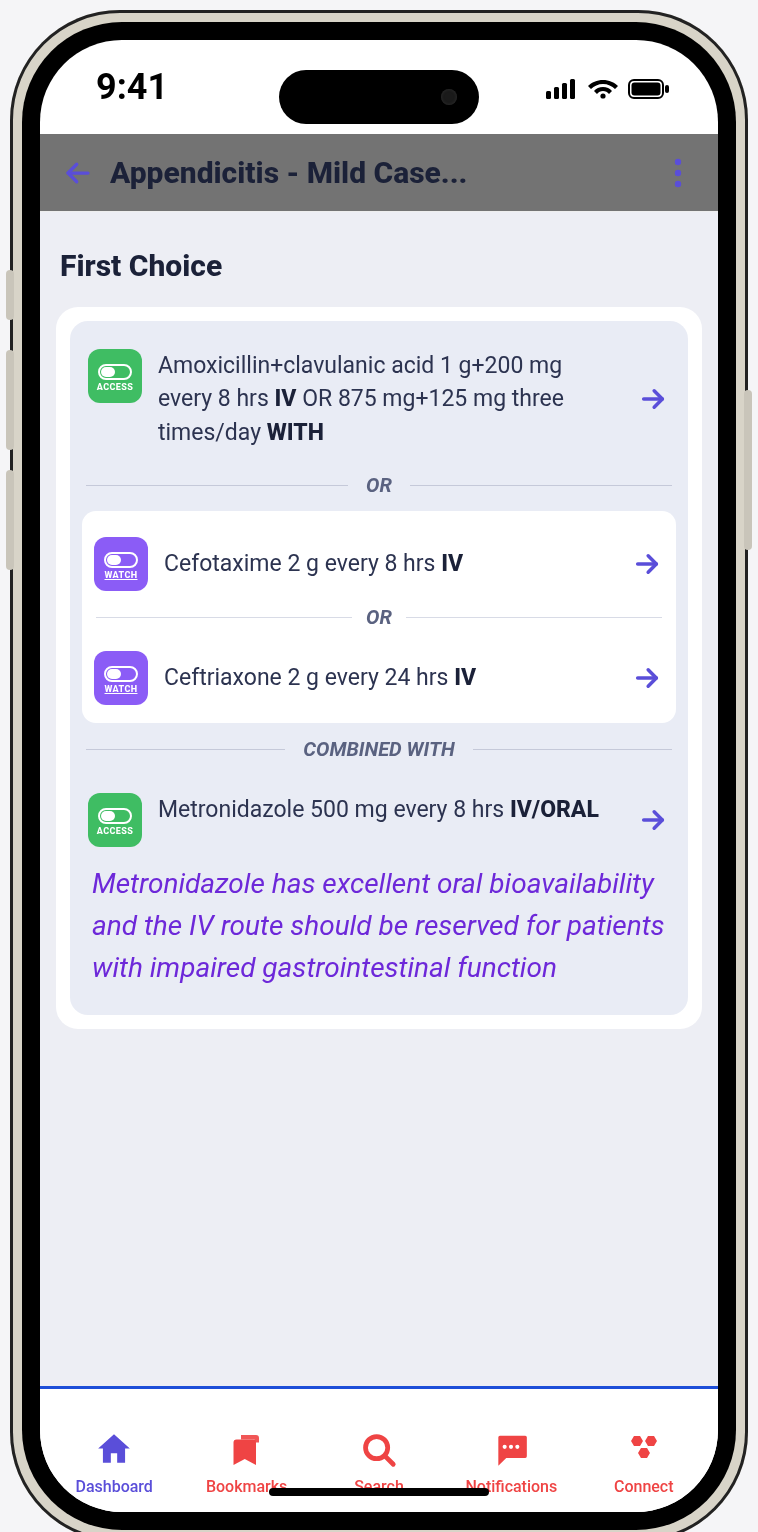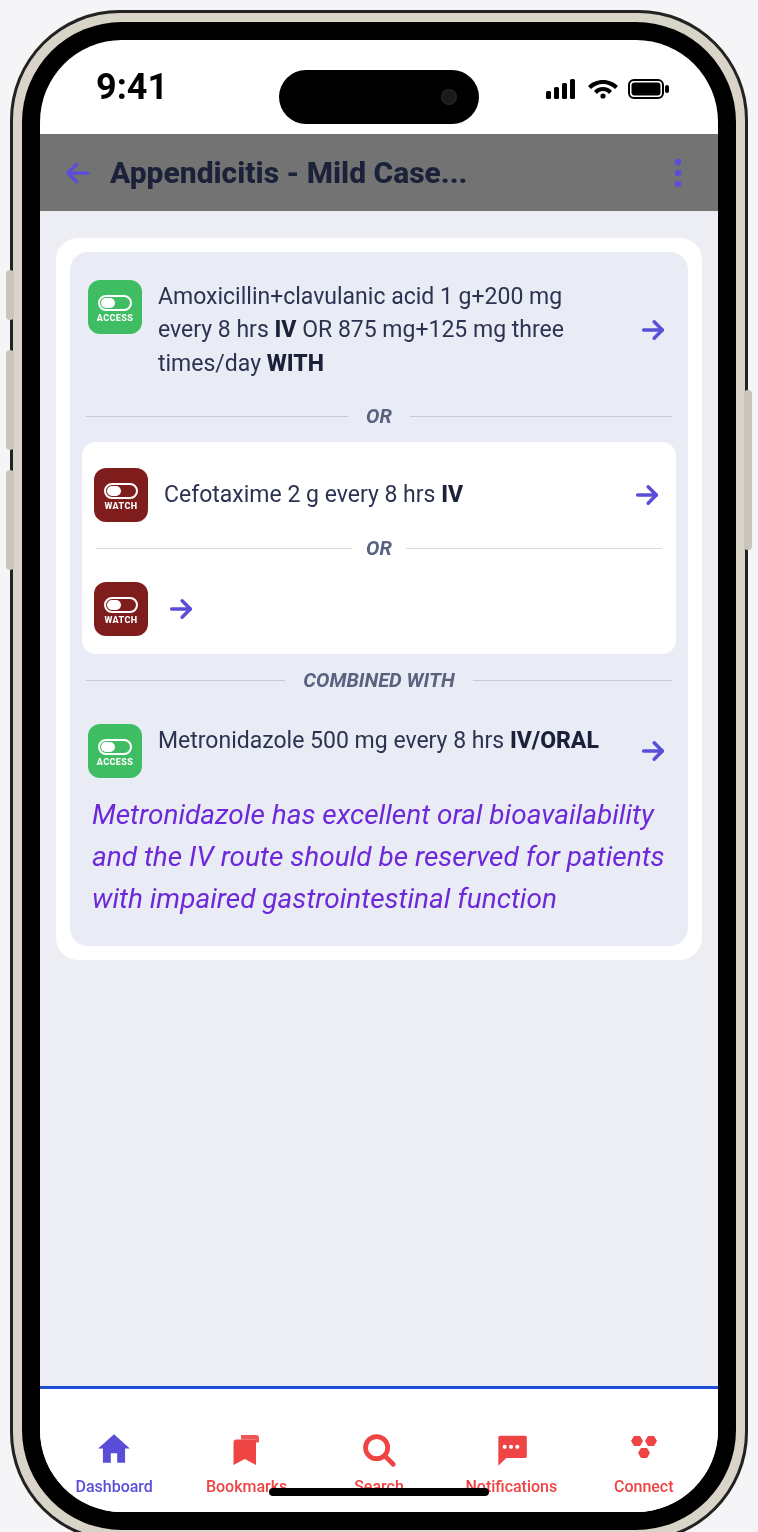--- a/index.html
+++ b/index.html
@@ -146,21 +146,21 @@
   .drug-row.center { align-items: center; }
   .pill-icon {
     width: 54px; height: 54px;
     border-radius: 12px;
     display:flex; flex-direction:column; align-items:center; justify-content:center;
     flex-shrink:0;
     color:#fff;
     padding-top:2px;
   }
   .pill-icon.access { background:#3fbd63; }
-  .pill-icon.watch  { background:#7f1d1d; }
+  .pill-icon.watch  { background:#8b5cf6;text-decoration:underline; }
   .pill-icon svg { margin-bottom:0px; }
   .pill-label { font-size:9px; font-weight:800; letter-spacing:0.4px; }
 
   .drug-text {
     flex:1;
     font-size: 23px;
     line-height: 1.45;
     color:#2c3350;
   }
   .drug-text strong { font-weight:800; color:#1b2138; }
@@ -297,20 +297,21 @@
         <div class="menu-btn">
           <svg width="8" height="30" viewBox="0 0 8 30" fill="currentColor">
               <circle cx="4" cy="4" r="3.2"></circle>
               <circle cx="4" cy="15" r="3.2"></circle>
               <circle cx="4" cy="26" r="3.2"></circle>
             </svg>
         </div>
       </div>
 
       <div class="content">
+        <div class="section-title">First Choice</div>
 
         <div class="outer-card">
           <div class="inner-group">
 
             <div class="drug-row">
               <div class="pill-icon access">
                 <svg width="34" height="20" viewBox="0 0 34 20">
                     <rect x="1" y="3" width="32" height="14" rx="7" fill="none" stroke="#fff" stroke-width="2"></rect>
                     <rect x="3" y="5" width="14" height="10" rx="5" fill="#fff"></rect>
                   </svg>
@@ -360,20 +361,23 @@
               </div>
 
               <div class="drug-row center">
                 <div class="pill-icon watch">
                   <svg width="34" height="20" viewBox="0 0 34 20">
                       <rect x="1" y="3" width="32" height="14" rx="7" fill="none" stroke="#fff" stroke-width="2"></rect>
                       <rect x="3" y="5" width="14" height="10" rx="5" fill="#fff"></rect>
                     </svg>
                   <div class="pill-label">WATCH</div>
                 </div>
+                <div class="drug-text">
+                  <span>Ceftriaxone 2 g every 24 hrs </span><strong>IV</strong>
+                </div>
                 <div class="row-arrow">
                   <svg width="28" height="28" viewBox="0 0 24 24" fill="none" stroke="currentColor" stroke-width="3" stroke-linecap="round" stroke-linejoin="round">
                       <line x1="4" y1="12" x2="20" y2="12"></line>
                       <polyline points="13 5 20 12 13 19"></polyline>
                     </svg>
                 </div>
               </div>
             </div>
 
             <div class="separator">

